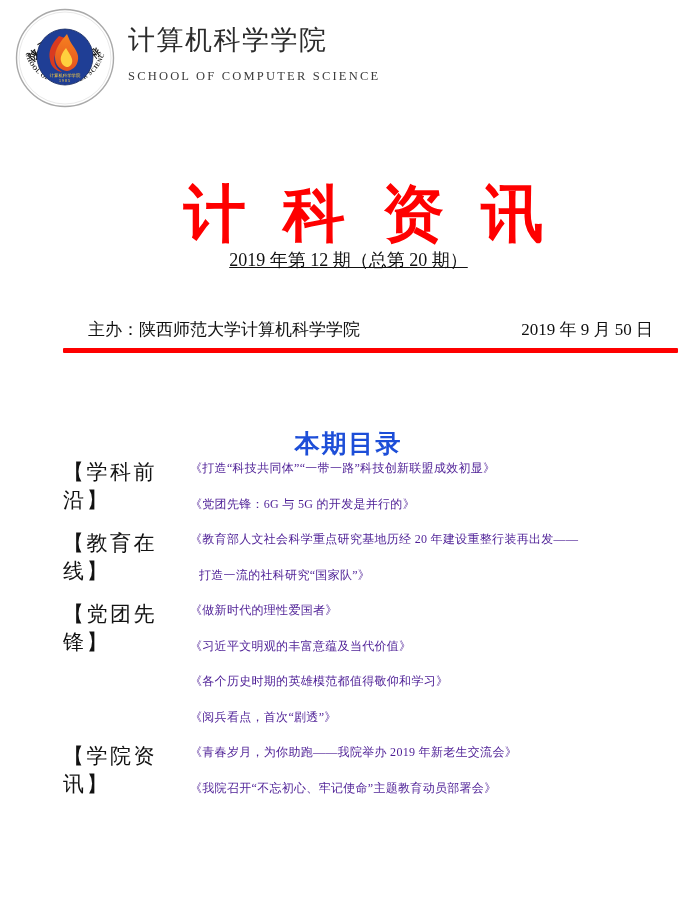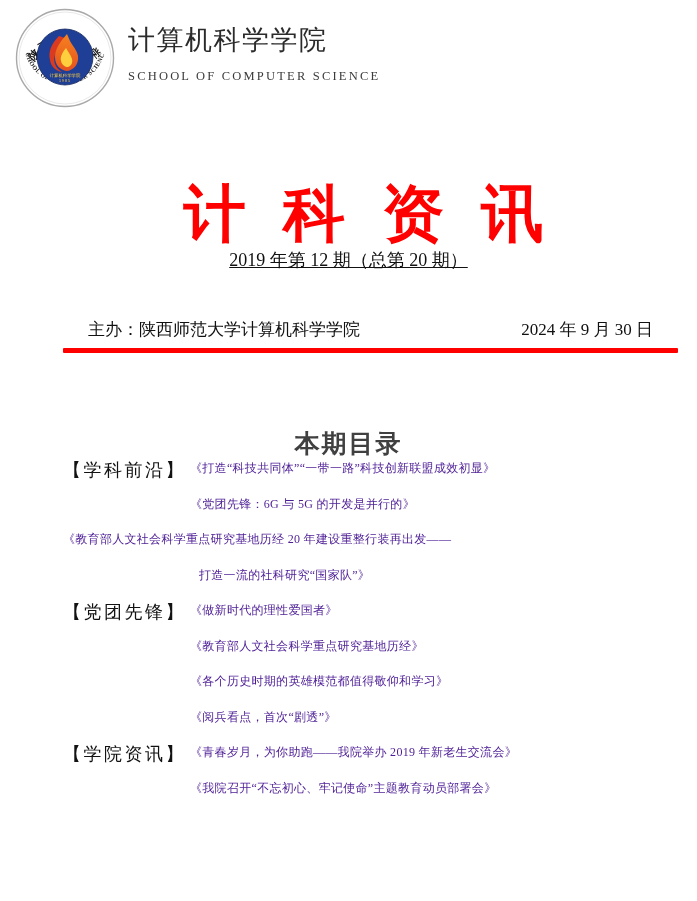--- a/index.html
+++ b/index.html
@@ -43,31 +43,31 @@
     font-family:"Liberation Serif",serif;
     text-align:center;
   }
   .red-rule{
     position:absolute;top:348px;left:63px;width:615px;height:5px;
     border-radius:1px;
   }
   
   .toc-heading{
     position:absolute;top:406px;left:0;width:100%;
-    text-align:center;font-size:25px;font-weight:bold;letter-spacing:2px;color:#404040;
+    text-align:center;font-size:25px;font-weight:bold;letter-spacing:2px;color:#1d4ed8;
     font-family:"Liberation Sans",sans-serif;
   }
   .toc-rows{position:absolute;top:458px;left:63px;right:14px;}
   .toc-row{
     display:flex;align-items:flex-start;height:35.5px;
     font-family:"Liberation Serif",serif;
   }
   .toc-label{
     flex:0 0 127px;width:127px;
-    font-size:18px;letter-spacing:2.5px;color:#121212;
+    font-size:21px;letter-spacing:2.5px;color:#121212;
   }
   .toc-title{
     font-size:12px;padding-top:2px;color:#4c1d95;letter-spacing:0.3px;
     white-space:nowrap;
   }
   .toc-row.cont .toc-title{padding-left:9px;}
 </style>
 </head>
 <body>
 
@@ -106,55 +106,56 @@
       <div class="org-name">计算机科学学院</div>
       <div class="org-name-en">SCHOOL OF COMPUTER SCIENCE</div>
     </div>
   </div>
 
   <h1 class="masthead-title" style="color: rgb(254, 0, 0); margin-left: 16px;">计 科 资 讯</h1>
   <div class="issue-line">2019 年第 12 期（总第 20 期）</div>
 
   <div class="pub-row">
     <span>主办：陕西师范大学计算机科学学院</span>
-    <span>2024 年 9 月 30 日</span>
+    <span>2019 年 9 月 50 日</span>
   </div>
 
   <div class="red-rule" style="background: rgb(254, 0, 0);"></div>
 
   <h2 class="toc-heading">本期目录</h2>
   <div class="toc-rows" id="toc-rows">
     <div class="toc-row">
       <span class="toc-label">【学科前沿】</span>
       <span class="toc-title">《打造“科技共同体”“一带一路”科技创新联盟成效初显》</span>
     </div>
 
     <div class="toc-row">
       <span class="toc-label"></span>
       <span class="toc-title">《党团先锋：6G 与 5G 的开发是并行的》</span>
     </div>
 
     <div class="toc-row">
+      <span class="toc-label">【教育在线】</span>
       <span class="toc-title">《教育部人文社会科学重点研究基地历经 20 年建设重整行装再出发——</span>
     </div>
 
     <div class="toc-row cont">
       <span class="toc-label"></span>
       <span class="toc-title">打造一流的社科研究“国家队”》</span>
     </div>
 
 
     <div class="toc-row">
       <span class="toc-label">【党团先锋】</span>
       <span class="toc-title">《做新时代的理性爱国者》</span>
     </div>
 
     <div class="toc-row">
       <span class="toc-label"></span>
-      <span class="toc-title">《教育部人文社会科学重点研究基地历经》</span>
+      <span class="toc-title">《习近平文明观的丰富意蕴及当代价值》</span>
     </div>
 
     <div class="toc-row">
       <span class="toc-label"></span>
       <span class="toc-title">《各个历史时期的英雄模范都值得敬仰和学习》</span>
     </div>
 
 
     <div class="toc-row">
       <span class="toc-label"></span>

